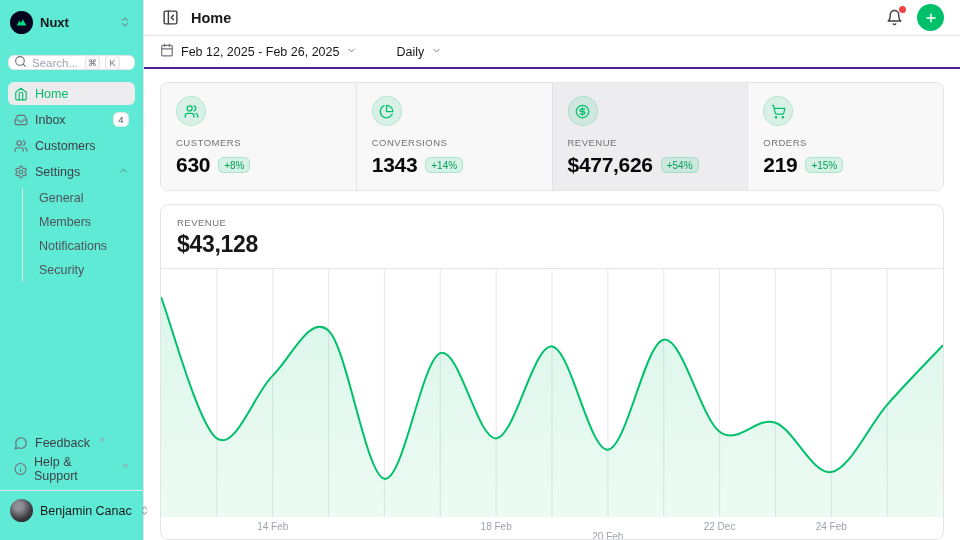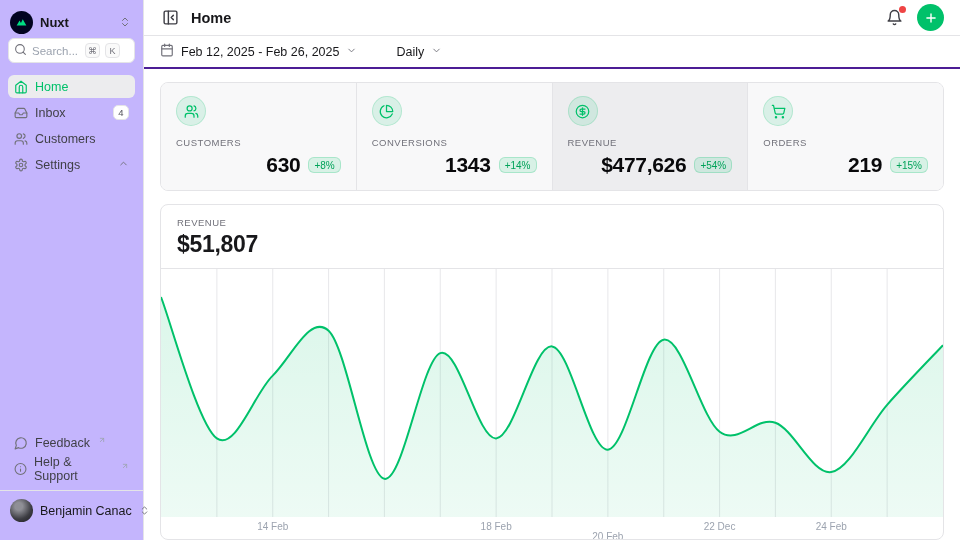--- a/index.html
+++ b/index.html
@@ -1,29 +1,29 @@
 <!DOCTYPE html>
 <html><head>
 <meta charset="utf-8">
 <style>
   * { margin:0; padding:0; box-sizing:border-box; }
   html,body { width:960px; height:540px; overflow:hidden; background:#fff;
     font-family:"Liberation Sans", sans-serif; color:#18181b; }
   .app { display:flex; width:960px; height:540px; }
 
   
-  .sidebar { width:144px; min-width:144px; background:#c4b5fd; border-right:1px solid #e4e4e7;
+  .sidebar { width:144px; min-width:144px; background:#5eead4; border-right:1px solid #e4e4e7;
     display:flex; flex-direction:column; padding:8px; }
   .ws-row { display:flex; align-items:center; gap:7px; padding:3px 4px 3px 2px; border-radius:6px; cursor:pointer; }
   .ws-logo { width:23px; height:23px; border-radius:50%; background:#020420; display:flex;
     align-items:center; justify-content:center; flex:0 0 auto; }
   .ws-name { font-size:13px; font-weight:700; color:#18181b; flex:1; }
   .muted-ic { color:#71717a; }
-  .search { margin-top:1px; display:flex; align-items:center; gap:5px; background:#fff;
-    border:1px solid #e4e4e7; border-radius:6px; padding:4px 5px; height:25px; }
+  .search { margin-top:18px; display:flex; align-items:center; gap:5px; background:#fff;
+    border:1px solid #e4e4e7; border-radius:6px; padding:4px 5px; height:15px; }
   .search input { border:0; outline:0; width:48px; font-size:11.5px; color:#52525b; background:transparent;
     font-family:"Liberation Sans", sans-serif; }
   .search input::placeholder { color:#9ca3af; }
   .kbd { font-size:9px; color:#71717a; border:1px solid #e4e4e7; background:#fafafa; border-radius:4px;
     min-width:15px; height:15px; display:inline-flex; align-items:center; justify-content:center; padding:0 2px; }
   .nav { margin-top:12px; display:flex; flex-direction:column; gap:3px; }
   .nav-item { display:flex; align-items:center; gap:7px; padding:3px 6px; border-radius:6px;
     font-size:12.5px; color:#3f3f46; cursor:pointer; height:23px; }
   .nav-item .lbl { flex:1; white-space:nowrap; }
   .nav-item svg.lead { color:#71717a; }
@@ -64,21 +64,21 @@
 
   
   .stats { display:flex; border:1px solid #e4e4e7; border-radius:8px; overflow:hidden; }
   .stat { flex:1 1 0; background:#f8f8f9; padding:13px 15px; border-left:1px solid #e4e4e7; cursor:pointer; }
   .stat:first-child { border-left:0; }
   .stat.selected { background:#ededef; }
   .stat-ic { width:30px; height:30px; border-radius:50%; background:rgba(0,193,106,.12);
     box-shadow:inset 0 0 0 1px rgba(0,193,106,.18); color:#00c16a;
     display:flex; align-items:center; justify-content:center; margin-bottom:11px; }
   .stat-label { font-size:9.5px; font-weight:500; letter-spacing:.5px; color:#71717a; text-transform:uppercase; }
-  .stat-row { display:flex; align-items:center; gap:8px; margin-top:5px;justify-content:flex-end; }
+  .stat-row { display:flex; align-items:center; gap:8px; margin-top:5px; }
   .stat-value { font-size:21px; font-weight:700; color:#09090b; letter-spacing:-.3px; }
   .delta { font-size:10px; font-weight:500; color:#00a259; background:rgba(0,193,106,.13);
     box-shadow:inset 0 0 0 1px rgba(0,193,106,.22); border-radius:6px; padding:2.5px 6px; }
 
   
   .chart-card { margin-top:13px; border:1px solid #e4e4e7; border-radius:8px; background:#fff; overflow:hidden; }
   .chart-head { padding:12px 16px 10px 16px; border-bottom:1px solid #e4e4e7; }
   .chart-label { font-size:9.5px; font-weight:500; letter-spacing:.5px; color:#71717a; text-transform:uppercase; }
   .chart-value { font-size:23px; font-weight:700; letter-spacing:-.3px; margin-top:3px; }
   .chart-plot { display:block; width:100%; height:248px; }
@@ -149,20 +149,26 @@
             <path d="M12.22 2h-.44a2 2 0 0 0-2 2v.18a2 2 0 0 1-1 1.73l-.43.25a2 2 0 0 1-2 0l-.15-.08a2 2 0 0 0-2.73.73l-.22.38a2 2 0 0 0 .73 2.73l.15.1a2 2 0 0 1 1 1.72v.51a2 2 0 0 1-1 1.74l-.15.09a2 2 0 0 0-.73 2.73l.22.38a2 2 0 0 0 2.73.73l.15-.08a2 2 0 0 1 2 0l.43.25a2 2 0 0 1 1 1.73V20a2 2 0 0 0 2 2h.44a2 2 0 0 0 2-2v-.18a2 2 0 0 1 1-1.73l.43-.25a2 2 0 0 1 2 0l.15.08a2 2 0 0 0 2.73-.73l.22-.39a2 2 0 0 0-.73-2.73l-.15-.08a2 2 0 0 1-1-1.74v-.5a2 2 0 0 1 1-1.74l.15-.09a2 2 0 0 0 .73-2.73l-.22-.38a2 2 0 0 0-2.73-.73l-.15.08a2 2 0 0 1-2 0l-.43-.25a2 2 0 0 1-1-1.73V4a2 2 0 0 0-2-2z"></path>
             <circle cx="12" cy="12" r="3"></circle>
           </svg>
         <span class="lbl">Settings</span>
         <span class="muted-ic">
           <svg width="11" height="11" viewBox="0 0 24 24" fill="none" stroke="currentColor" stroke-width="2" stroke-linecap="round" stroke-linejoin="round">
               <path d="m18 15-6-6-6 6"></path>
             </svg>
         </span>
       </div>
+      <div class="sub">
+        <div class="sub-item">General</div>
+        <div class="sub-item">Members</div>
+        <div class="sub-item">Notifications</div>
+        <div class="sub-item">Security</div>
+      </div>
     </nav>
 
     <div class="spacer"></div>
 
     <div class="foot">
       <div class="nav-item">
         <svg class="lead" width="14" height="14" viewBox="0 0 24 24" fill="none" stroke="currentColor" stroke-width="2" stroke-linecap="round" stroke-linejoin="round">
             <path d="M7.9 20A9 9 0 1 0 4 16.1L2 22Z"></path>
           </svg>
         <span>Feedback</span>
@@ -313,21 +319,21 @@
           <div class="stat-row">
             <span class="stat-value">219</span>
             <span class="delta">+15%</span>
           </div>
         </div>
       </div>
 
       <div class="chart-card">
         <div class="chart-head">
           <div class="chart-label">REVENUE</div>
-          <div class="chart-value">$51,807</div>
+          <div class="chart-value">$43,128</div>
         </div>
         <svg id="rev-chart" class="chart-plot" viewBox="0 0 788 248" preserveAspectRatio="none">
             <defs>
               <linearGradient id="ag" x1="0" y1="0" x2="0" y2="1">
                 <stop offset="0" stop-color="#00c16a" stop-opacity="0.14"></stop>
                 <stop offset="1" stop-color="#00c16a" stop-opacity="0.07"></stop>
               </linearGradient>
             </defs>
             <line x1="56.3" y1="0" x2="56.3" y2="248" stroke="#e7e7ea" stroke-width="1"></line>
             <line x1="112.6" y1="0" x2="112.6" y2="248" stroke="#e7e7ea" stroke-width="1"></line>

